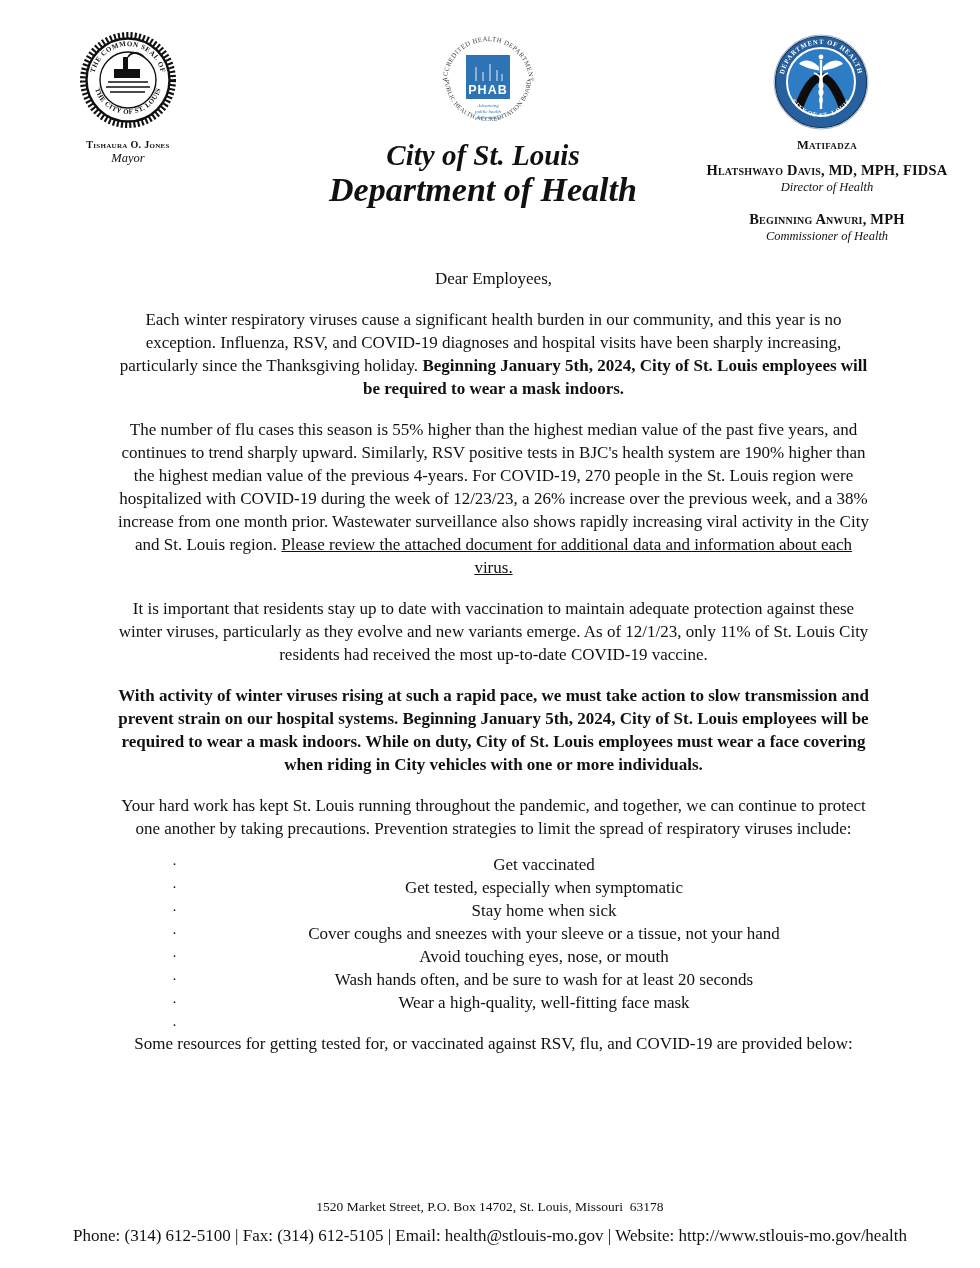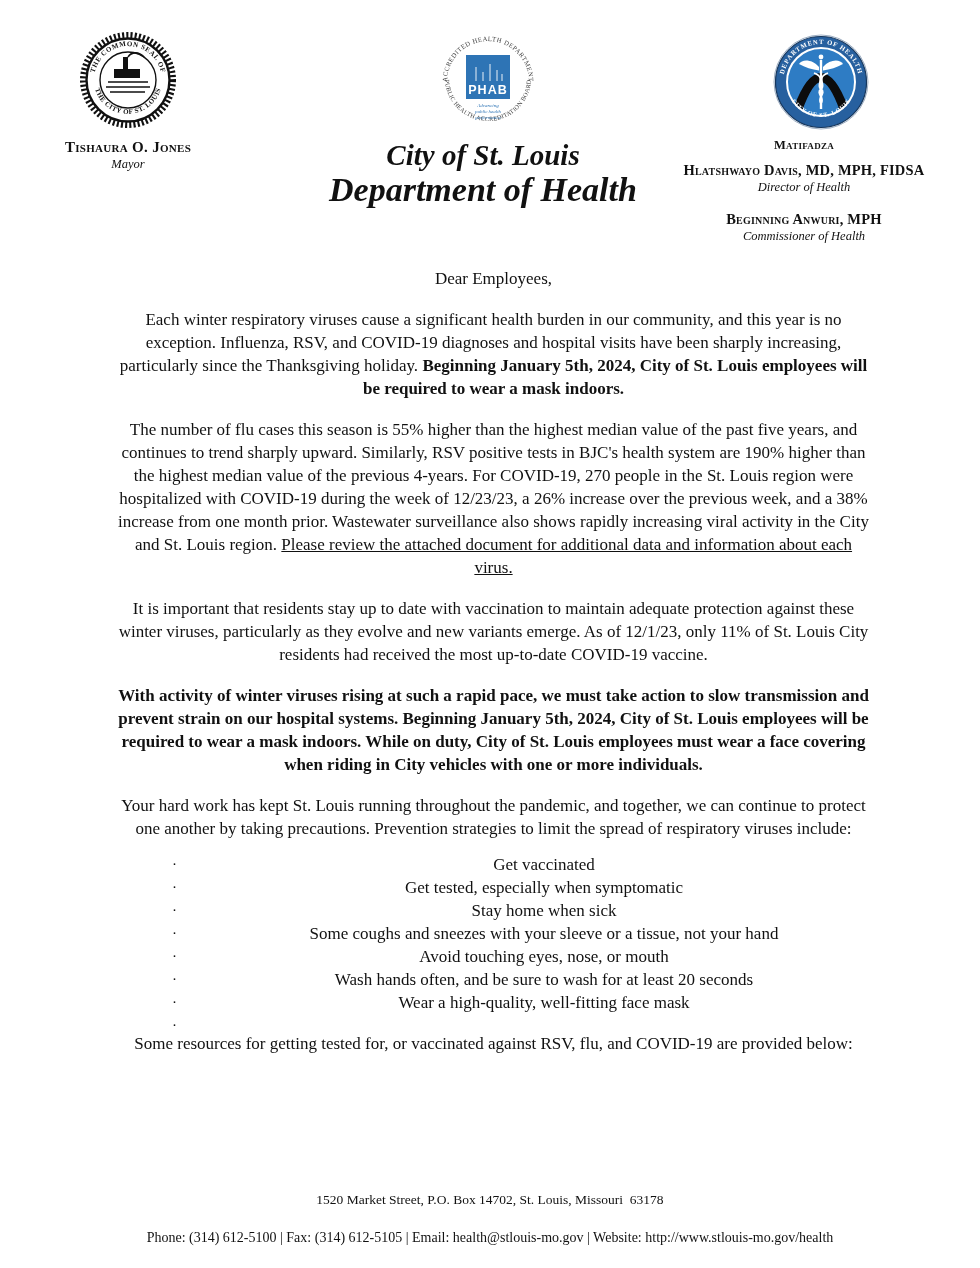--- a/index.html
+++ b/index.html
@@ -7,30 +7,30 @@
     position:relative;
     width:980px; height:1268px;
     background:#ffffff;
     font-family:"Liberation Serif", serif;
     color:#111;
     overflow:hidden;
   }
   
   .seal-left   { position:absolute; left:78px;  top:30px;  width:100px; height:100px; }
   .mayor-block { position:absolute; left:28px;  top:139px; width:200px; text-align:center; }
-  .mayor-name  { font-weight:bold; font-variant:small-caps; font-size:15px; letter-spacing:.3px; }
+  .mayor-name  { font-weight:bold; font-variant:small-caps; font-size:10px; letter-spacing:.3px; }
   .mayor-title { font-style:italic; font-size:12.5px; margin-top:1px; }
 
   .phab-logo { position:absolute; left:432px; top:24px; width:112px; height:116px; }
   .org-title { position:absolute; left:233px; top:139px; width:500px; text-align:center; line-height:1.12; }
   .org-line1 { font-size:29px; font-weight:bold; font-style:italic; }
   .org-line2 { font-size:34px; font-weight:bold; font-style:italic; }
 
   .seal-right { position:absolute; left:772px; top:33px; width:98px; height:98px; }
-  .officials  { position:absolute; left:674px; top:138px; width:260px; text-align:center; }
+  .officials  { position:absolute; left:697px; top:138px; width:260px; text-align:center; }
   .off-name-sm  { font-weight:bold; font-variant:small-caps; font-size:12.5px; letter-spacing:.3px; }
   .off-name-lg  { font-weight:bold; font-variant:small-caps; font-size:14.5px; letter-spacing:.2px; margin-top:9px; }
   .off-role     { font-style:italic; font-size:12.5px; margin-top:1px; }
   .off-gap      { height:7px; }
 
   
   .letter {
     position:absolute; left:117px; top:267px; width:753px;
     font-size:17px; line-height:23px; text-align:center;
   }
@@ -38,21 +38,21 @@
   .letter p.tight { margin-bottom:13px; }
   .bold { font-weight:bold; }
   .uline { text-decoration:underline; }
   .bullets { margin:0 0 18px 0; }
   .bullet-row { position:relative; padding-left:101px; line-height:23px; }
   .bullet-dot { position:absolute; left:55px; top:0; font-size:15px; }
 
   
   .footer { position:absolute; left:0; bottom:22px; width:980px; text-align:center; }
   .footer-address { font-size:13.5px; white-space:pre; }
-  .footer-contact { font-size:14px; margin-top:22px; white-space:pre; }
+  .footer-contact { font-size:17px; margin-top:11px; white-space:pre; }
 
   svg text { font-family:"Liberation Serif", serif; }
   svg .sansTxt { font-family:"Liberation Sans", sans-serif; }
 </style>
 </head>
 <body>
 
 <div class="page">
 
   <svg class="seal-left" viewBox="0 0 100 100">
@@ -154,21 +154,21 @@
     <p><span>It is important that residents stay up to date with vaccination to maintain adequate protection against these winter viruses, particularly as they evolve and new variants emerge. As of 12/1/23, only 11% of St. Louis City residents had received the most up-to-date COVID-19 vaccine.</span></p>
 
     <p class="bold"><span>With activity of winter viruses rising at such a rapid pace, we must take action to slow transmission and prevent strain on our hospital systems. Beginning January 5th, 2024, City of St. Louis employees will be required to wear a mask indoors. While on duty, City of St. Louis employees must wear a face covering when riding in City vehicles with one or more individuals.</span></p>
 
     <p class="tight"><span>Your hard work has kept St. Louis running throughout the pandemic, and together, we can continue to protect one another by taking precautions. Prevention strategies to limit the spread of respiratory viruses include:</span></p>
 
     <div class="bullets">
       <div class="bullet-row"><span class="bullet-dot">·</span><span>Get vaccinated</span></div>
       <div class="bullet-row"><span class="bullet-dot">·</span><span>Get tested, especially when symptomatic</span></div>
       <div class="bullet-row"><span class="bullet-dot">·</span><span>Stay home when sick</span></div>
-      <div class="bullet-row"><span class="bullet-dot">·</span><span>Some coughs and sneezes with your sleeve or a tissue, not your hand</span></div>
+      <div class="bullet-row"><span class="bullet-dot">·</span><span>Cover coughs and sneezes with your sleeve or a tissue, not your hand</span></div>
       <div class="bullet-row"><span class="bullet-dot">·</span><span>Avoid touching eyes, nose, or mouth</span></div>
       <div class="bullet-row"><span class="bullet-dot">·</span><span>Wash hands often, and be sure to wash for at least 20 seconds</span></div>
       <div class="bullet-row"><span class="bullet-dot">·</span><span>Wear a high-quality, well-fitting face mask</span></div>
       <div class="bullet-row"><span class="bullet-dot">·</span></div>
     </div>
 
     <p><span>Some resources for getting tested for, or vaccinated against RSV, flu, and COVID-19 are provided below:</span></p>
   </div>
 
   <div class="footer">

